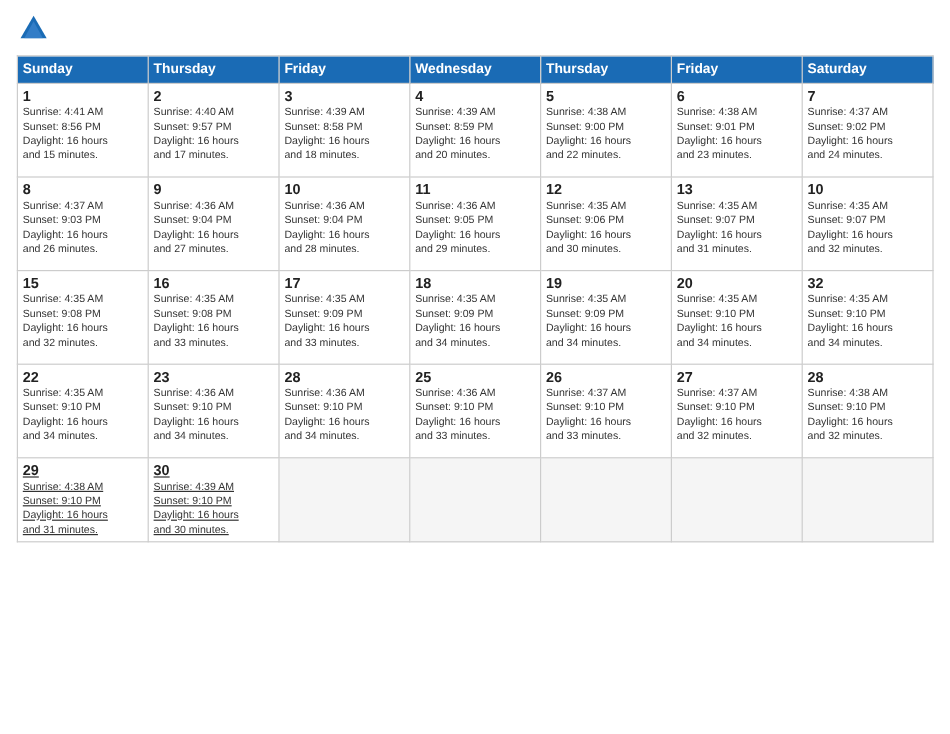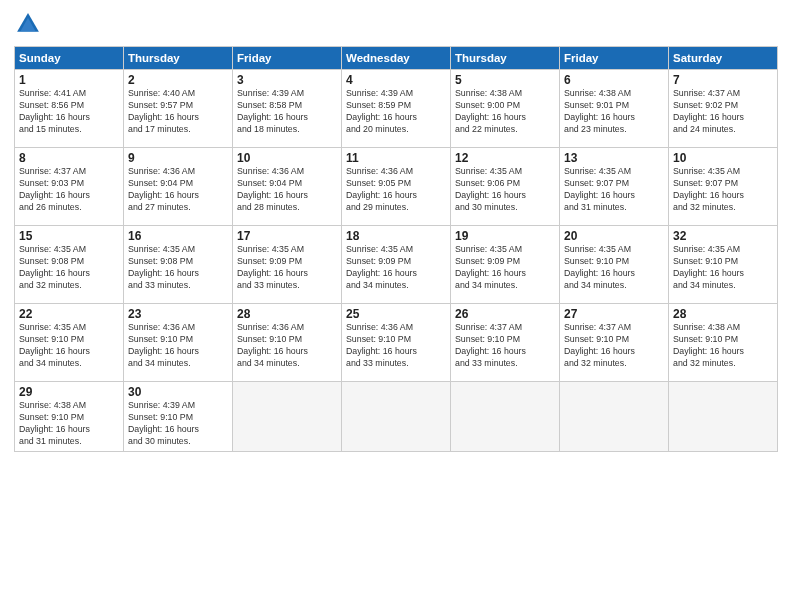--- a/index.html
+++ b/index.html
@@ -77,20 +77,21 @@
       display: block;
       margin-bottom: 1px;
     }
     .day-info {
       font-size: 8.8px;
       line-height: 1.35;
       color: #333;
     }
     .last-row td {
       height: 70px;
+      text-decoration: underline;
     }
   </style>
 </head>
 <body>
 
 <div class="page">
   <div class="header">
     <div class="logo">
       <svg class="logo-icon" viewBox="0 0 36 36">
         <polygon points="18,4 32,28 4,28" fill="#1a6bb5"></polygon>

